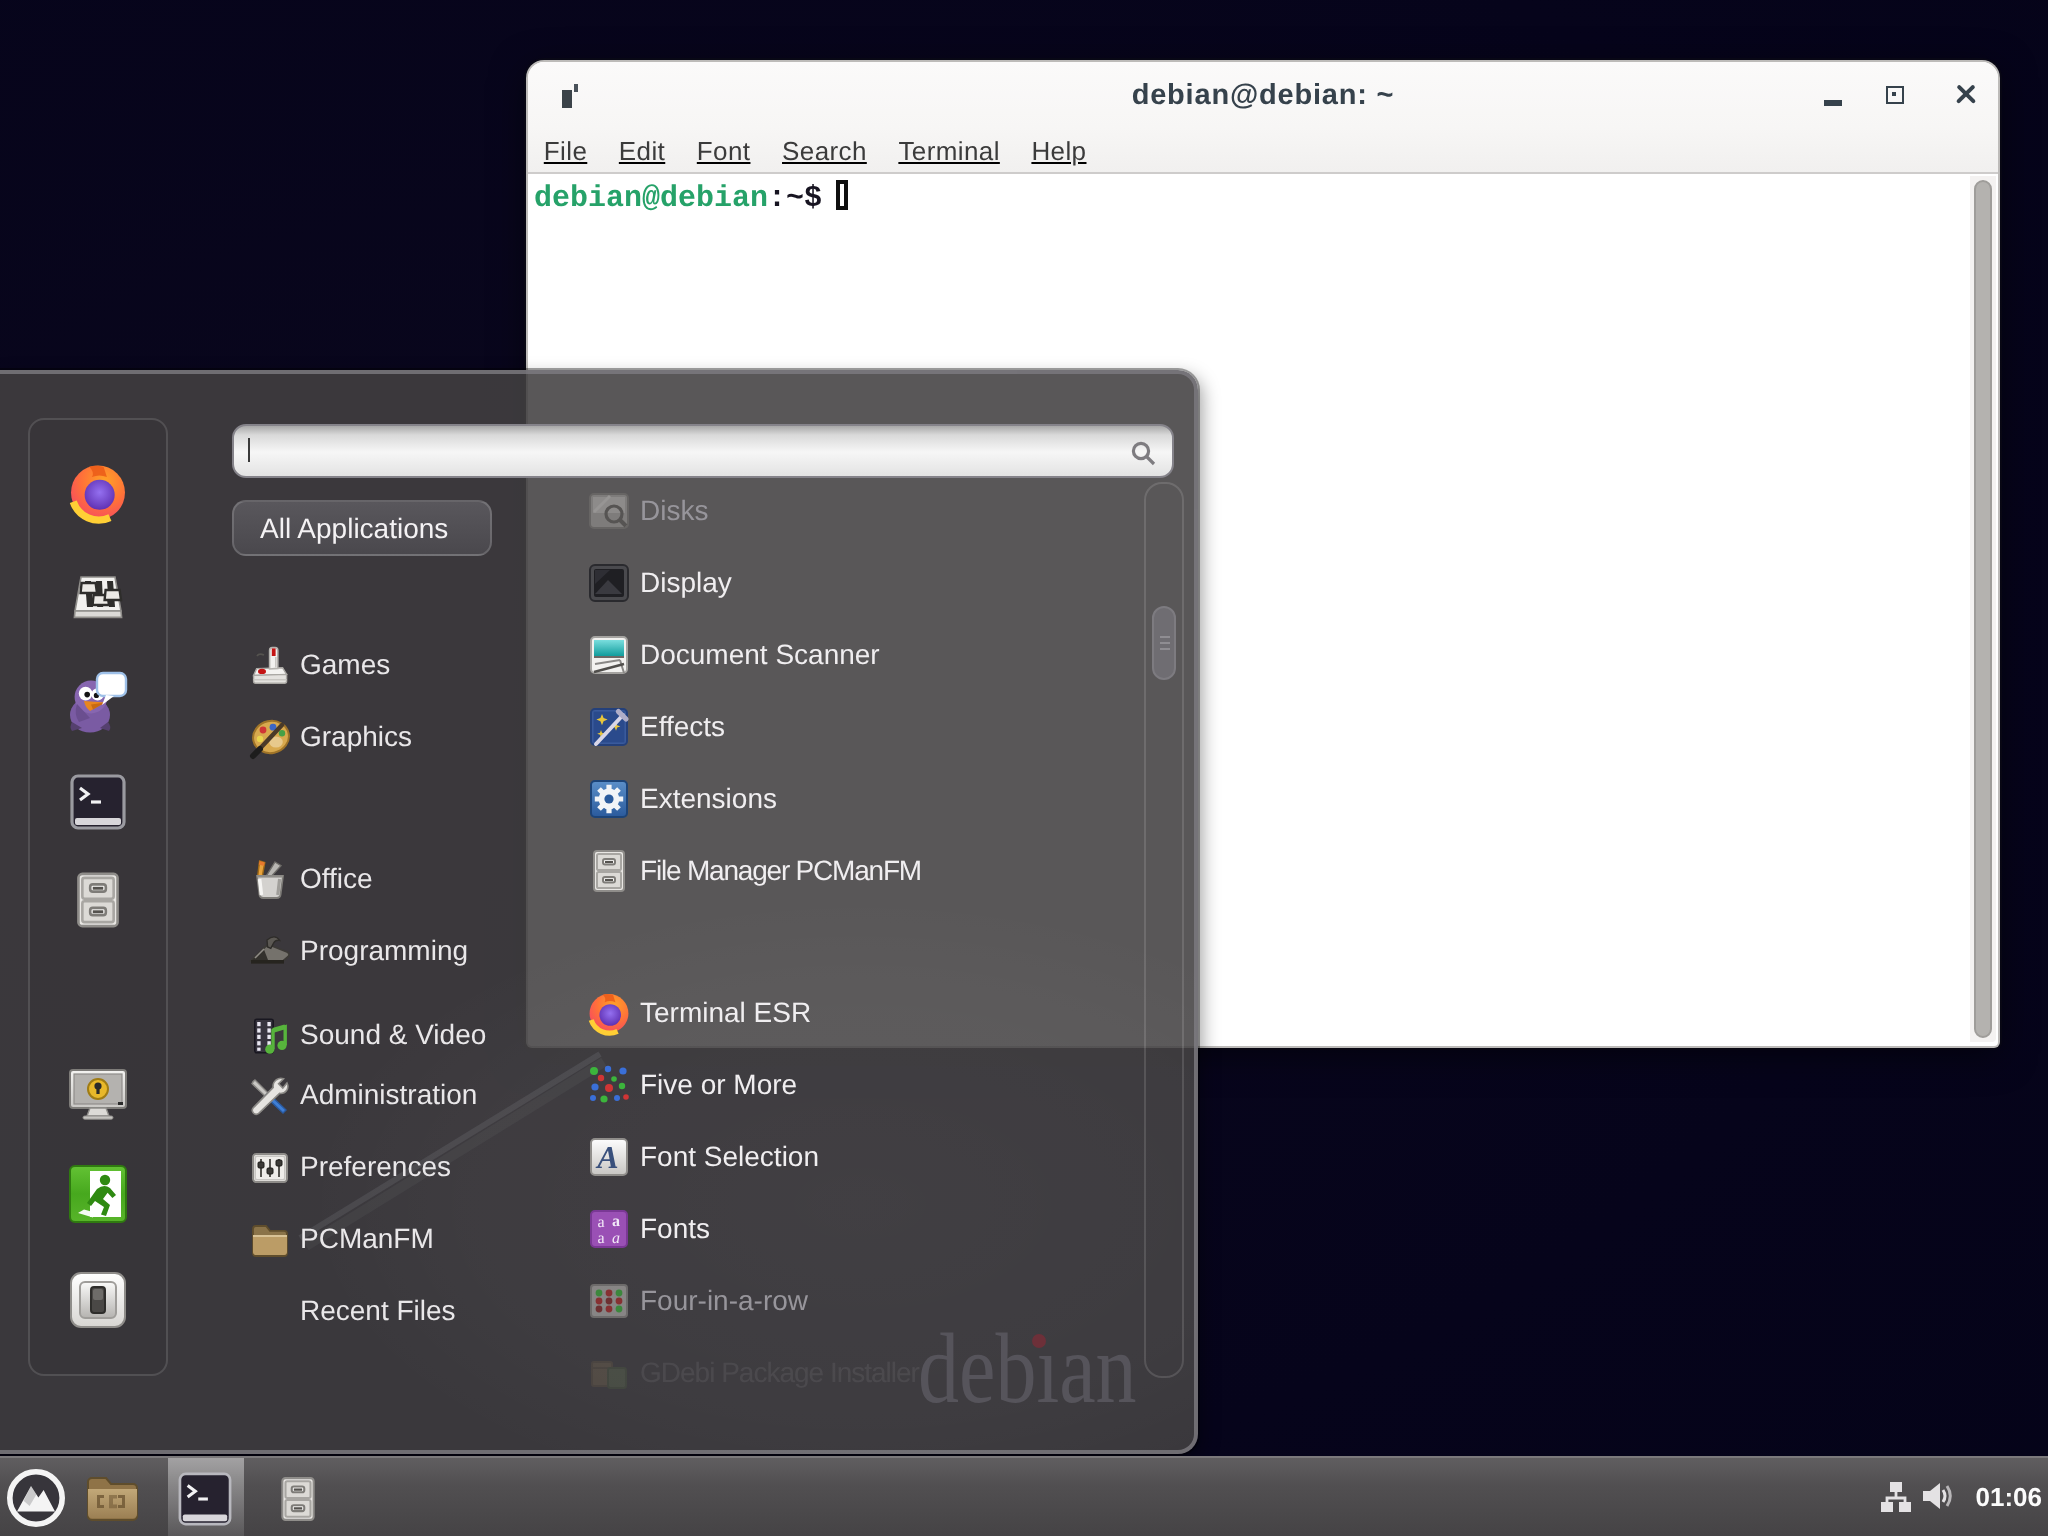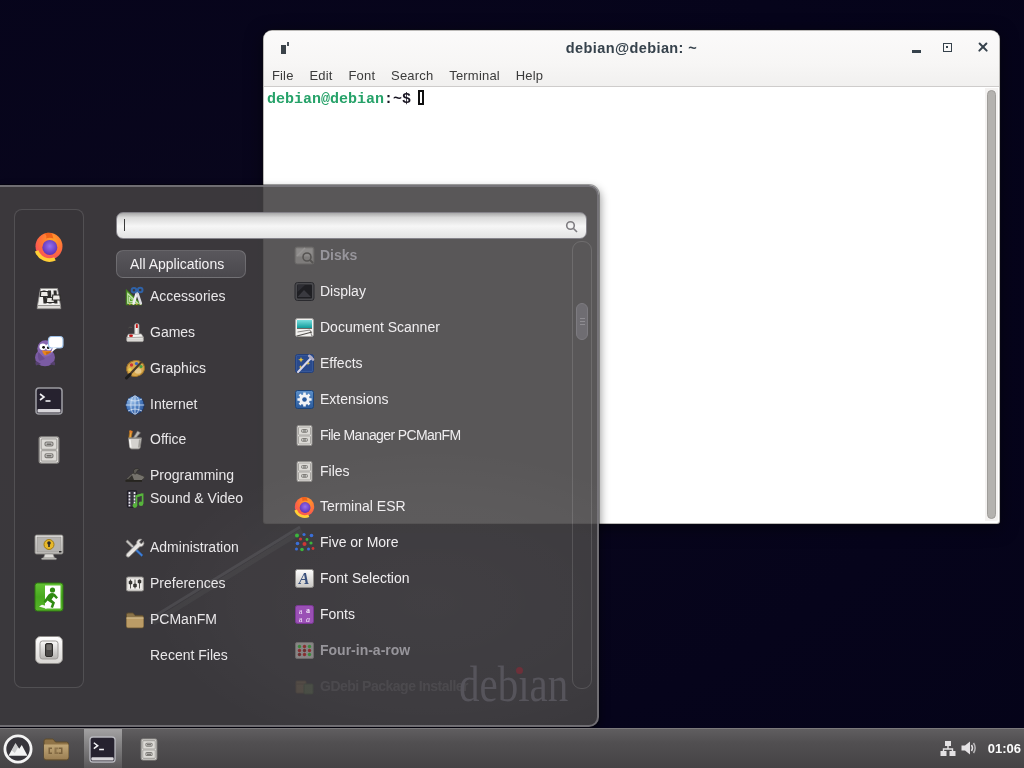--- a/index.html
+++ b/index.html
@@ -35,21 +35,21 @@
 .winbtn { position:absolute; }
 #btn-min { left:648px; top:19px; width:9px; height:3px; background:#36424c; }
 #btn-max { left:679px; top:12px; width:9px; height:9px; border:1.6px solid #36424c; }
 #btn-max:after { content:""; position:absolute; left:2px; top:2px; width:2px; height:2px; background:#36424c; }
 #btn-close { left:713px; top:11px; width:11px; height:11px; }
 #btn-close:before, #btn-close:after {
   content:""; position:absolute; left:-0.5px; top:4.3px; width:12px; height:2.4px; background:#36424c; border-radius:1px;
 }
 #btn-close:before { transform:rotate(45deg); }
 #btn-close:after { transform:rotate(-45deg); }
-.menurow { position:absolute; top:34px; left:0; height:22px; display:flex; }
+.menurow { position:absolute; top:34px; left:0; height:22px; display:flex;text-decoration:underline; }
 .menurow span { font-size:13px; color:#3b3b3b; padding:3px 7.9px; letter-spacing:0.2px; }
 #prompt { left:3px; top:59px; font-family:"Liberation Mono", monospace; font-size:15px; font-weight:bold; line-height:19px; white-space:pre; }
 #prompt .g { color:#26a269; }
 #prompt .d { color:#171421; }
 #cursor { left:154px; top:59px; width:6px; height:15px; border:2px solid #0f0f0f; }
 #term .sbtrack { position:absolute; right:1px; top:57px; width:13px; bottom:2px; background:#f4f2f1; border-radius:0 0 2px 0; }
 #term .sbthumb { position:absolute; right:2px; top:2px; width:9px; bottom:2px; background:#b4b2af; border:1px solid #9f9d9a; border-radius:5px; }
 
 
 #menu {
@@ -81,21 +81,21 @@
   border:1px solid rgba(255,255,255,0.16);
   border-radius:7px;
   color:#f4f2f4; font-size:14px; line-height:26px; padding-left:13px;
 }
 .cat { position:absolute; left:124px; width:170px; height:24px; color:#e9e7e9; font-size:14px; }
 .cat .ci { position:absolute; left:0; top:1px; width:22px; height:22px; }
 .cat .ct { position:absolute; left:26px; top:3px; white-space:nowrap; }
 .app { position:absolute; left:293px; width:290px; height:24px; color:#f0eef0; font-size:14px; }
 .app .ai { position:absolute; left:0; top:0; width:23px; height:23px; }
 .app .at { position:absolute; left:27px; top:3px; white-space:nowrap; }
-.app.dis { color:#97959b;font-weight:bold; }
+.app.dis { color:#97959b; }
 #mscroll {
   position:absolute; left:572px; top:54px; width:20px; height:448px;
   border:1px solid rgba(255,255,255,0.13);
   border-radius:9px;
 }
 #mscroll .thumb {
   position:absolute; left:3px; top:61px; width:12px; height:37px;
   background:#6f6d72; border:1px solid #7d7b80; border-radius:6px;
 }
 #mscroll .thumb:after {
@@ -273,36 +273,20 @@
         </svg></span>
   <div id="searchbox">
         <div class="caret"></div>
         <svg style="position:absolute;right:8px;top:7px" width="13" height="13" viewBox="0 0 13 13">
           <circle cx="5.5" cy="5.5" r="3.8" fill="none" stroke="#7e7c80" stroke-width="1.6"></circle>
           <line x1="8.5" y1="8.5" x2="12" y2="12" stroke="#7e7c80" stroke-width="1.6"></line>
         </svg>
       </div>
   <div id="allapps">All Applications</div>
 
-  <div class="cat" style="top:98px">
-        <span class="ci"><svg width="22" height="22" viewBox="0 0 22 22">
-            <polygon points="2.2,3.5 2.2,18.8 18,18.8" fill="#57a02c" stroke="#3f7a1c" stroke-width="0.8"></polygon>
-            <polygon points="3.8,7.5 3.8,17.2 13.8,17.2" fill="none" stroke="#cfe8bc" stroke-width="1.1"></polygon>
-            <polygon points="5.4,11 5.4,15.6 10.2,15.6" fill="none" stroke="#cfe8bc" stroke-width="1"></polygon>
-            <g stroke="#d8a02c" stroke-width="1.2">
-              <path d="M5 18.2 h1.5 M8.5 18.2 h1.5 M12 18.2 h1.5 M15.5 18.2 h1.5"></path>
-            </g>
-            <path d="M12.7 7 L9.6 17.5" stroke="#eeeef2" stroke-width="2.6" stroke-linecap="round"></path>
-            <path d="M13.3 7 L16.8 17.5" stroke="#dcdce2" stroke-width="2.6" stroke-linecap="round"></path>
-            <path d="M13 5.5 L13 8.2" stroke="#c8c8d0" stroke-width="2"></path>
-            <circle cx="10" cy="4.3" r="2.3" fill="none" stroke="#2f62a8" stroke-width="2"></circle>
-            <circle cx="16.2" cy="4" r="2.3" fill="none" stroke="#2f62a8" stroke-width="2"></circle>
-          </svg></span>
-        <span class="ct">Accessories</span>
-      </div>
   <div class="cat" style="top:134px">
         <span class="ci"><svg width="22" height="22" viewBox="0 0 22 22">
             <path d="M4.5 6 Q5.5 4.5 8 5.5" fill="none" stroke="#55534f" stroke-width="0.9"></path>
             <path d="M4.3 12.3 L17.3 11.9 L19.3 15.2 L2.8 15.7 Z" fill="#f4f3f1" stroke="#aaa8a4" stroke-width="0.7"></path>
             <path d="M2.8 15.7 L19.3 15.2 L19.3 18.6 Q19.3 19.6 18.3 19.6 L3.8 19.6 Q2.8 19.6 2.8 18.6 Z" fill="#e4e2df" stroke="#aaa8a4" stroke-width="0.7"></path>
             <path d="M2.8 17.9 h16.5" stroke="#c9c7c3" stroke-width="0.8"></path>
             <path d="M10.8 3.2 Q10.8 1.8 12.1 1.8 L13.6 1.8 Q14.9 1.8 14.9 3.2 L14.9 12.2 L10.8 12.5 Z" fill="#f2f1ef" stroke="#b5b3af" stroke-width="0.8"></path>
             <rect x="11.9" y="2.2" width="1.9" height="3.8" fill="#c41414"></rect>
             <path d="M13.9 6.5 V11.8" stroke="#c9c7c3" stroke-width="0.8"></path>
             <ellipse cx="7" cy="13.7" rx="2" ry="1.3" fill="#c41414"></ellipse>
@@ -315,35 +299,20 @@
             <ellipse cx="14" cy="13" rx="3.4" ry="2.8" fill="#e7c98c"></ellipse>
             <circle cx="7.5" cy="7" r="1.7" fill="#cf3535"></circle>
             <circle cx="12.5" cy="5.6" r="1.7" fill="#3c66c4"></circle>
             <circle cx="17" cy="8.6" r="1.6" fill="#46a046"></circle>
             <circle cx="6" cy="11.5" r="1.6" fill="#e9d44e"></circle>
             <path d="M2.5 20 L17 4.5" stroke="#4a3a28" stroke-width="2.2" stroke-linecap="round"></path>
             <path d="M2.5 20 L6 16.5" stroke="#1d1d1d" stroke-width="3" stroke-linecap="round"></path>
           </svg></span>
         <span class="ct">Graphics</span>
       </div>
-  <div class="cat" style="top:206px">
-        <span class="ci"><svg width="22" height="22" viewBox="0 0 22 22">
-            <defs>
-              <radialGradient id="glb" cx="0.35" cy="0.28" r="0.95">
-                <stop offset="0" stop-color="#9cc0e8"></stop>
-                <stop offset="0.45" stop-color="#4a7cc0"></stop>
-                <stop offset="1" stop-color="#1e3f7e"></stop>
-              </radialGradient>
-            </defs>
-            <circle cx="11" cy="11" r="9.2" fill="url(#glb)" stroke="#16305e" stroke-width="0.8"></circle>
-            <path d="M11 1.8 V20.2 M1.8 11 H20.2 M4 5 Q11 9 18 5 M4 17 Q11 13 18 17" fill="none" stroke="#d7e5f5" stroke-width="1" opacity="0.8"></path>
-            <ellipse cx="11" cy="11" rx="4.2" ry="9.2" fill="none" stroke="#d7e5f5" stroke-width="1" opacity="0.8"></ellipse>
-          </svg></span>
-        <span class="ct">Internet</span>
-      </div>
   <div class="cat" style="top:241px">
         <span class="ci"><svg width="22" height="22" viewBox="0 0 22 22">
             <path d="M13.5 2 L16.5 3.8 L10.5 10.5 L8.6 9.8 Z" fill="#b8b6b2" stroke="#6e6c68" stroke-width="0.7"></path>
             <path d="M5.8 1.5 L8.4 2.2 L7 10 L4.8 9.4 Z" fill="#e8a33d" stroke="#a06a18" stroke-width="0.7"></path>
             <path d="M5.8 1.5 L8.4 2.2 L7.9 4 L5.4 3.3 Z" fill="#e87a2e"></path>
             <path d="M4.5 9 h13 l-1.2 9.2 a2 2 0 0 1 -2 1.8 h-6.6 a2 2 0 0 1 -2 -1.8 Z" fill="#d4d2cf" stroke="#7e7c78" stroke-width="0.9"></path>
             <path d="M5.8 10.5 l0.9 8" stroke="#f6f5f3" stroke-width="1.8"></path>
             <path d="M15.8 10.5 l-0.9 8" stroke="#a09e9a" stroke-width="1.6"></path>
             <path d="M4.5 9.2 h13" stroke="#8f8d89" stroke-width="1.2"></path>
           </svg></span>
@@ -352,21 +321,21 @@
   <div class="cat" style="top:277px">
         <span class="ci"><svg width="22" height="22" viewBox="0 0 22 22">
             <path d="M1.5 15.5 L8.5 8.5 Q10 7.2 12 8 L19.5 11 Q21.3 11.9 20 13.4 L17.5 15.5 Z" fill="#75726c" stroke="#3c3a36" stroke-width="0.9"></path>
             <path d="M1.5 15.5 L7.8 9.2 L10.2 15.5 Z" fill="#33312d"></path>
             <path d="M9.5 5 Q13.5 1.8 15.8 5.2 Q13.8 4.8 12.8 6.5 L11.4 9.2 L9.8 8.5 Z" fill="#5c5954" stroke="#2e2c29" stroke-width="0.7"></path>
             <rect x="1.5" y="15" width="16.5" height="1.8" fill="#26241f"></rect>
             <path d="M3.5 14 L8 9.5" stroke="#8f8c86" stroke-width="0.8"></path>
           </svg></span>
         <span class="ct">Programming</span>
       </div>
-  <div class="cat" style="top:300px">
+  <div class="cat" style="top:319px">
         <span class="ci"><svg width="22" height="22" viewBox="0 0 22 22">
             <rect x="3.4" y="2.6" width="9.2" height="16.8" rx="1" fill="#37343f" stroke="#191720" stroke-width="0.8"></rect>
             <g fill="#e9e7f2">
               <rect x="4.6" y="4" width="1.7" height="2.1"></rect>
               <rect x="4.6" y="7.2" width="1.7" height="2.1"></rect>
               <rect x="4.6" y="10.4" width="1.7" height="2.1"></rect>
               <rect x="4.6" y="13.6" width="1.7" height="2.1"></rect>
               <rect x="4.6" y="16.8" width="1.7" height="1.6"></rect>
               <rect x="9.7" y="4" width="1.7" height="2.1"></rect>
               <rect x="9.7" y="7.2" width="1.7" height="2.1"></rect>
@@ -488,32 +457,20 @@
         <span class="ai"><svg width="23" height="23" viewBox="0 0 23 23">
             <rect x="4" y="1.5" width="15" height="20" rx="1.5" fill="#e9e7e4" stroke="#8f8d8a"></rect>
             <rect x="5.5" y="3" width="12" height="8" rx="0.8" fill="#dcdad6" stroke="#a8a6a2"></rect>
             <rect x="5.5" y="12" width="12" height="8" rx="0.8" fill="#dcdad6" stroke="#a8a6a2"></rect>
             <rect x="8.5" y="5.5" width="6" height="2.8" rx="1" fill="#f6f5f3" stroke="#7e7c78"></rect>
             <rect x="8.5" y="14.5" width="6" height="2.8" rx="1" fill="#f6f5f3" stroke="#7e7c78"></rect>
             <path d="M9.5 7 h4" stroke="#55534f" stroke-width="1.1"></path>
             <path d="M9.5 16 h4" stroke="#55534f" stroke-width="1.1"></path>
           </svg></span>
         <span class="at" style="letter-spacing:-0.6px">File Manager PCManFM</span>
-      </div>
-  <div class="app" style="top:273px">
-        <span class="ai"><svg width="23" height="23" viewBox="0 0 23 23">
-            <rect x="4" y="1.5" width="15" height="20" rx="1.5" fill="#e9e7e4" stroke="#8f8d8a"></rect>
-            <rect x="5.5" y="3" width="12" height="8" rx="0.8" fill="#dcdad6" stroke="#a8a6a2"></rect>
-            <rect x="5.5" y="12" width="12" height="8" rx="0.8" fill="#dcdad6" stroke="#a8a6a2"></rect>
-            <rect x="8.5" y="5.5" width="6" height="2.8" rx="1" fill="#f6f5f3" stroke="#7e7c78"></rect>
-            <rect x="8.5" y="14.5" width="6" height="2.8" rx="1" fill="#f6f5f3" stroke="#7e7c78"></rect>
-            <path d="M9.5 7 h4" stroke="#55534f" stroke-width="1.1"></path>
-            <path d="M9.5 16 h4" stroke="#55534f" stroke-width="1.1"></path>
-          </svg></span>
-        <span class="at">Files</span>
       </div>
   <div class="app" style="top:308px">
         <span class="ai"><svg width="23" height="23" viewBox="0 0 23 23">
             <defs>
               <radialGradient id="ffo" cx="0.62" cy="0.28" r="0.95">
                 <stop offset="0" stop-color="#ffa226"></stop>
                 <stop offset="0.45" stop-color="#ff7139"></stop>
                 <stop offset="0.85" stop-color="#f54566"></stop>
                 <stop offset="1" stop-color="#e83a73"></stop>
               </radialGradient>

